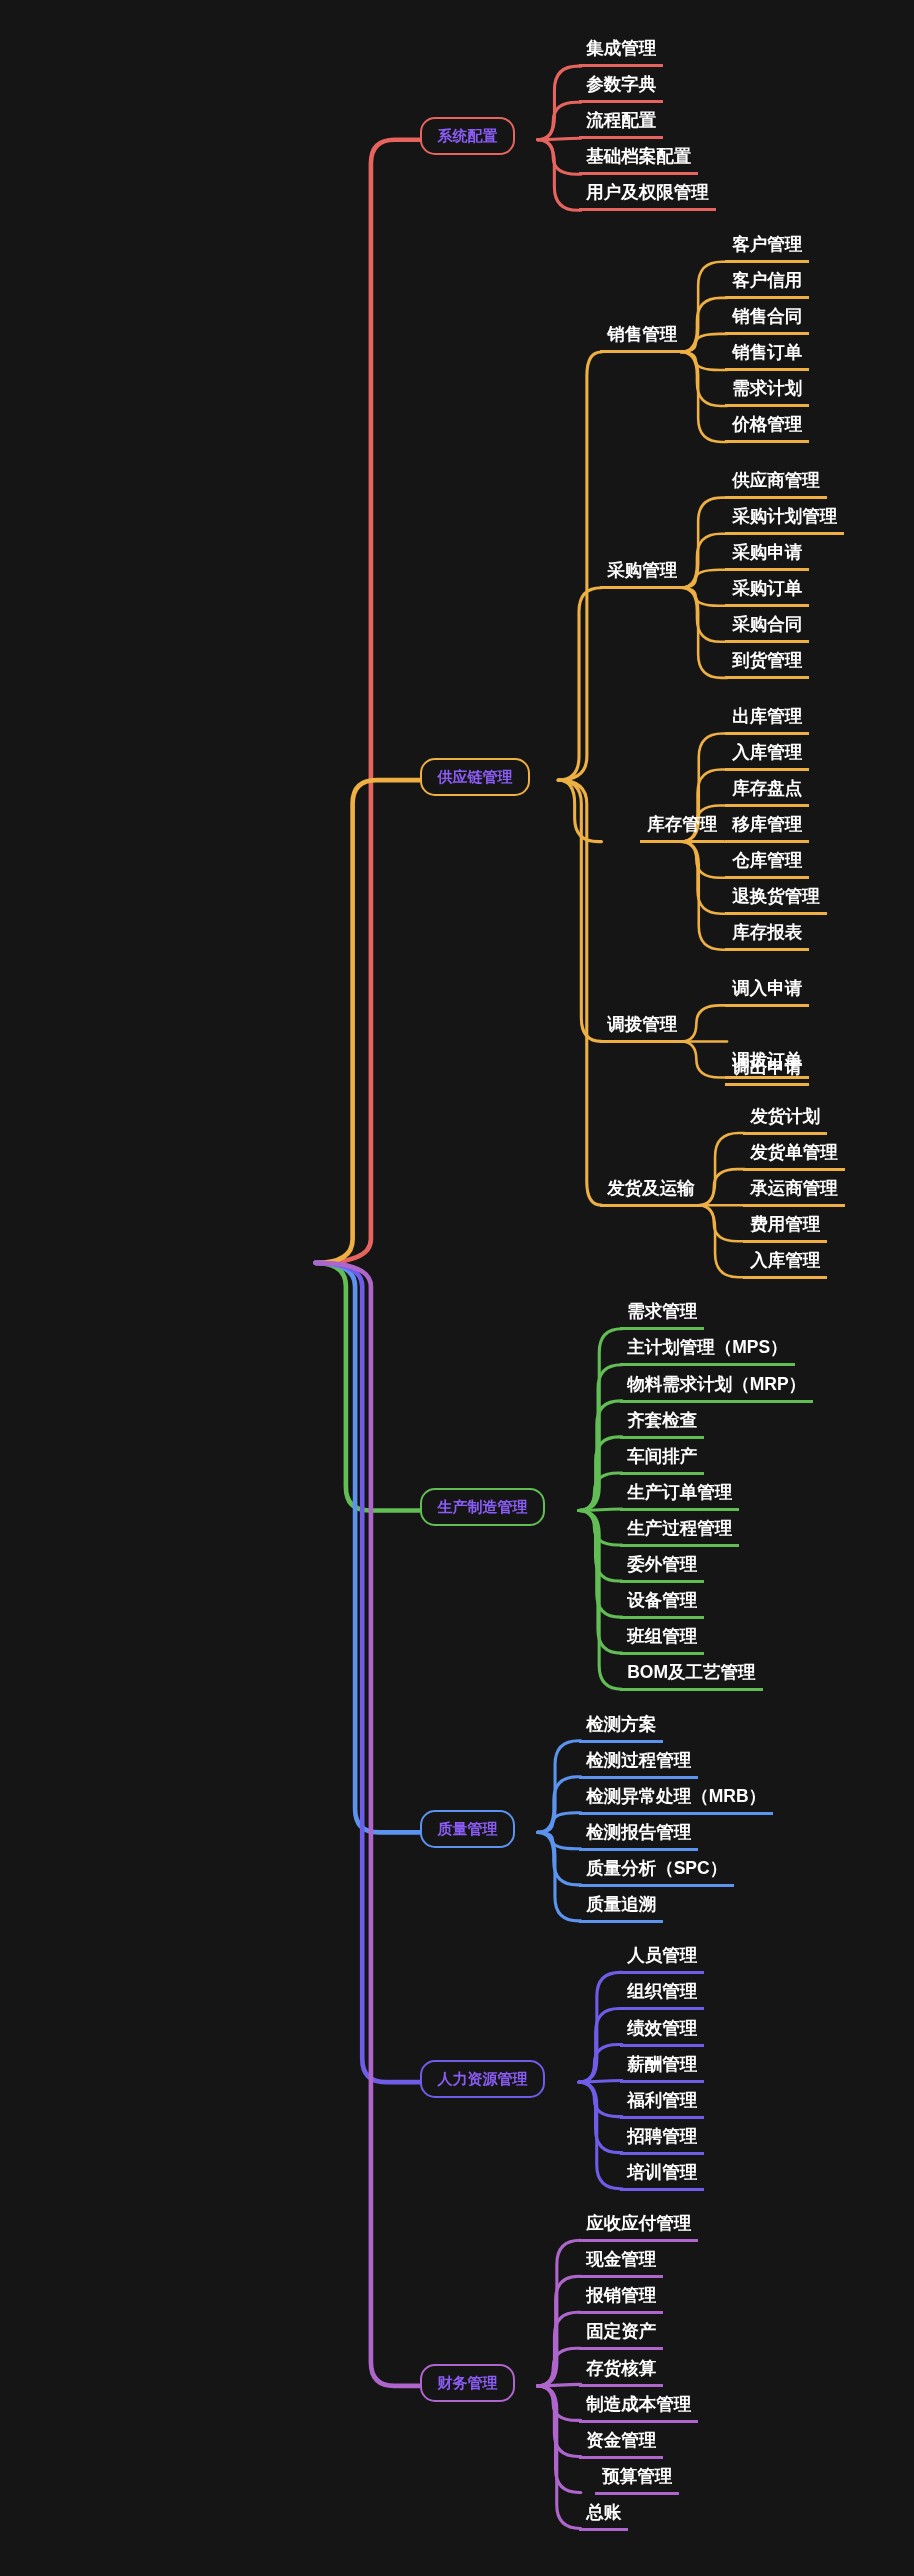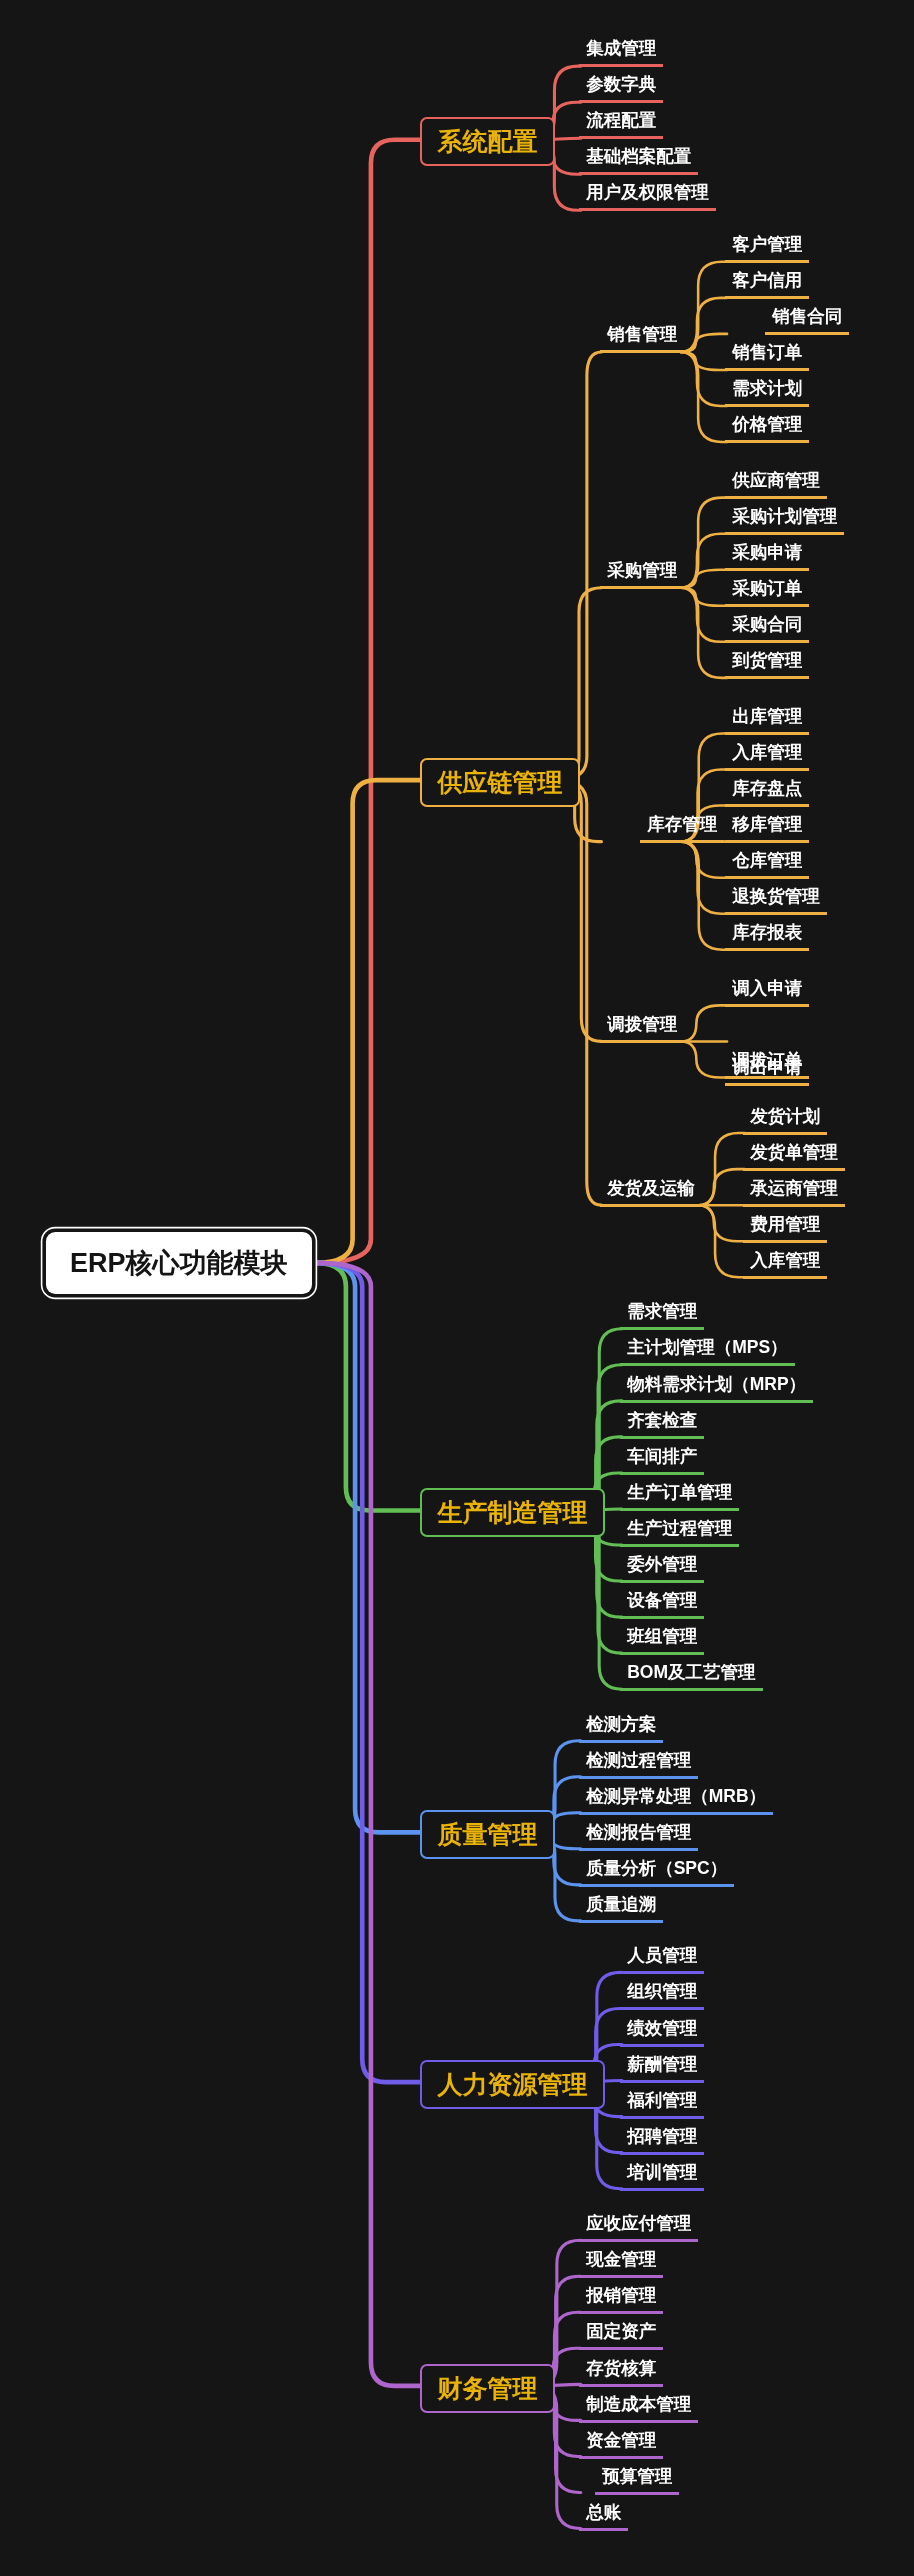--- a/index.html
+++ b/index.html
@@ -11,23 +11,23 @@
   #links{position:absolute;left:0;top:0;z-index:1;}
   #nodes{position:absolute;left:0;top:0;width:100%;height:100%;z-index:2;}
   .node{position:absolute;white-space:nowrap;box-sizing:border-box;}
   .root-topic{
     font-size:27px;font-weight:700;line-height:1.15;color:#141414;
     background:#ffffff;padding:15.5px 24px;border-radius:9.3px;
     box-shadow:0 0 0 3.6px #151515,0 0 0 5.2px #fdfdfd;
     z-index:4;
   }
   .branch-topic{
-    font-size:25px;font-weight:700;line-height:1.15;color:#eab308;
+    font-size:15px;font-weight:700;line-height:1.15;color:#8b5cf6;
     background:#151515;padding:8.2px 15.5px;border:2.1px solid #888;
-    border-radius:7px;z-index:3;
+    border-radius:15px;z-index:3;
   }
   .line-topic{
     font-size:17.5px;font-weight:700;line-height:1.15;color:#ffffff;
     padding:0 7.2px 5.7px 7.2px;border-bottom:3.1px solid #888;z-index:3;
   }
 </style>
 </head>
 <body style="background: rgb(21, 21, 21);">
 
 <div id="stage" style="background: rgb(21, 21, 21);">
@@ -103,32 +103,31 @@
       <path d="M 1044 4632 Q 1079.1 4632 1079.1 4586 L 1079.1 4465 Q 1079.1 4419 1125.1 4419 L 1128 4419" fill="none" stroke="#af66cc" stroke-width="6" stroke-linecap="round"></path>
       <path d="M 1044 4632 Q 1076.7666666666667 4632 1076.7666666666667 4586 L 1076.7666666666667 4535 Q 1076.7666666666667 4489 1122.7666666666667 4489 L 1128 4489" fill="none" stroke="#af66cc" stroke-width="6" stroke-linecap="round"></path>
       <path d="M 1044 4632 Q 1074.4333333333334 4632 1074.4333333333334 4595.5 L 1074.4333333333334 4595.5 Q 1074.4333333333334 4559 1120.4333333333334 4559 L 1128 4559" fill="none" stroke="#af66cc" stroke-width="6" stroke-linecap="round"></path>
       <path d="M 1044 4632 C 1084 4632 1088 4629 1128 4629" fill="none" stroke="#af66cc" stroke-width="6" stroke-linecap="round"></path>
       <path d="M 1044 4632 Q 1074.2333333333333 4632 1074.2333333333333 4665.5 L 1074.2333333333333 4665.5 Q 1074.2333333333333 4699 1120.2333333333333 4699 L 1128 4699" fill="none" stroke="#af66cc" stroke-width="6" stroke-linecap="round"></path>
       <path d="M 1044 4632 Q 1076.5666666666666 4632 1076.5666666666666 4678 L 1076.5666666666666 4723 Q 1076.5666666666666 4769 1122.5666666666666 4769 L 1128 4769" fill="none" stroke="#af66cc" stroke-width="6" stroke-linecap="round"></path>
       <path d="M 1044 4632 Q 1078.9 4632 1078.9 4678 L 1078.9 4793 Q 1078.9 4839 1124.9 4839 L 1128 4839" fill="none" stroke="#af66cc" stroke-width="6" stroke-linecap="round"></path>
       <path d="M 1044 4632 Q 1081.2333333333333 4632 1081.2333333333333 4678 L 1081.2333333333333 4863 Q 1081.2333333333333 4909 1127.2333333333333 4909 L 1128 4909" fill="none" stroke="#af66cc" stroke-width="6" stroke-linecap="round"></path>
     </svg>
   <div id="nodes">
-      <div class="node root-topic" style="left: 46px; top: 1232px;">ERP核心功能模块</div>
       <div class="node branch-topic" style="border-color: rgb(231, 100, 94); left: 420px; top: 117px;">系统配置</div>
       <div class="node line-topic" style="border-color: rgb(231, 100, 94); left: 579px; top: 38px;">集成管理</div>
       <div class="node line-topic" style="border-color: rgb(231, 100, 94); left: 579px; top: 74px;">参数字典</div>
       <div class="node line-topic" style="border-color: rgb(231, 100, 94); left: 579px; top: 110px;">流程配置</div>
       <div class="node line-topic" style="border-color: rgb(231, 100, 94); left: 579px; top: 146px;">基础档案配置</div>
       <div class="node line-topic" style="border-color: rgb(231, 100, 94); left: 579px; top: 182px;">用户及权限管理</div>
       <div class="node branch-topic" style="border-color: rgb(238, 176, 67); left: 420px; top: 758px;">供应链管理</div>
       <div class="node line-topic" style="border-color: rgb(238, 176, 67); left: 600px; top: 324px;">销售管理</div>
       <div class="node line-topic" style="border-color: rgb(238, 176, 67); left: 725px; top: 234px;">客户管理</div>
       <div class="node line-topic" style="border-color: rgb(238, 176, 67); left: 725px; top: 270px;">客户信用</div>
-      <div class="node line-topic" style="border-color: rgb(238, 176, 67); left: 725px; top: 306px; margin-left: 40px;">销售合同</div>
+      <div class="node line-topic" style="border-color: rgb(238, 176, 67); left: 725px; top: 306px;">销售合同</div>
       <div class="node line-topic" style="border-color: rgb(238, 176, 67); left: 725px; top: 342px;">销售订单</div>
       <div class="node line-topic" style="border-color: rgb(238, 176, 67); left: 725px; top: 378px;">需求计划</div>
       <div class="node line-topic" style="border-color: rgb(238, 176, 67); left: 725px; top: 414px;">价格管理</div>
       <div class="node line-topic" style="border-color: rgb(238, 176, 67); left: 600px; top: 560px;">采购管理</div>
       <div class="node line-topic" style="border-color: rgb(238, 176, 67); left: 725px; top: 470px;">供应商管理</div>
       <div class="node line-topic" style="border-color: rgb(238, 176, 67); left: 725px; top: 506px;">采购计划管理</div>
       <div class="node line-topic" style="border-color: rgb(238, 176, 67); left: 725px; top: 542px;">采购申请</div>
       <div class="node line-topic" style="border-color: rgb(238, 176, 67); left: 725px; top: 578px;">采购订单</div>
       <div class="node line-topic" style="border-color: rgb(238, 176, 67); left: 725px; top: 614px;">采购合同</div>
       <div class="node line-topic" style="border-color: rgb(238, 176, 67); left: 725px; top: 650px;">到货管理</div>

